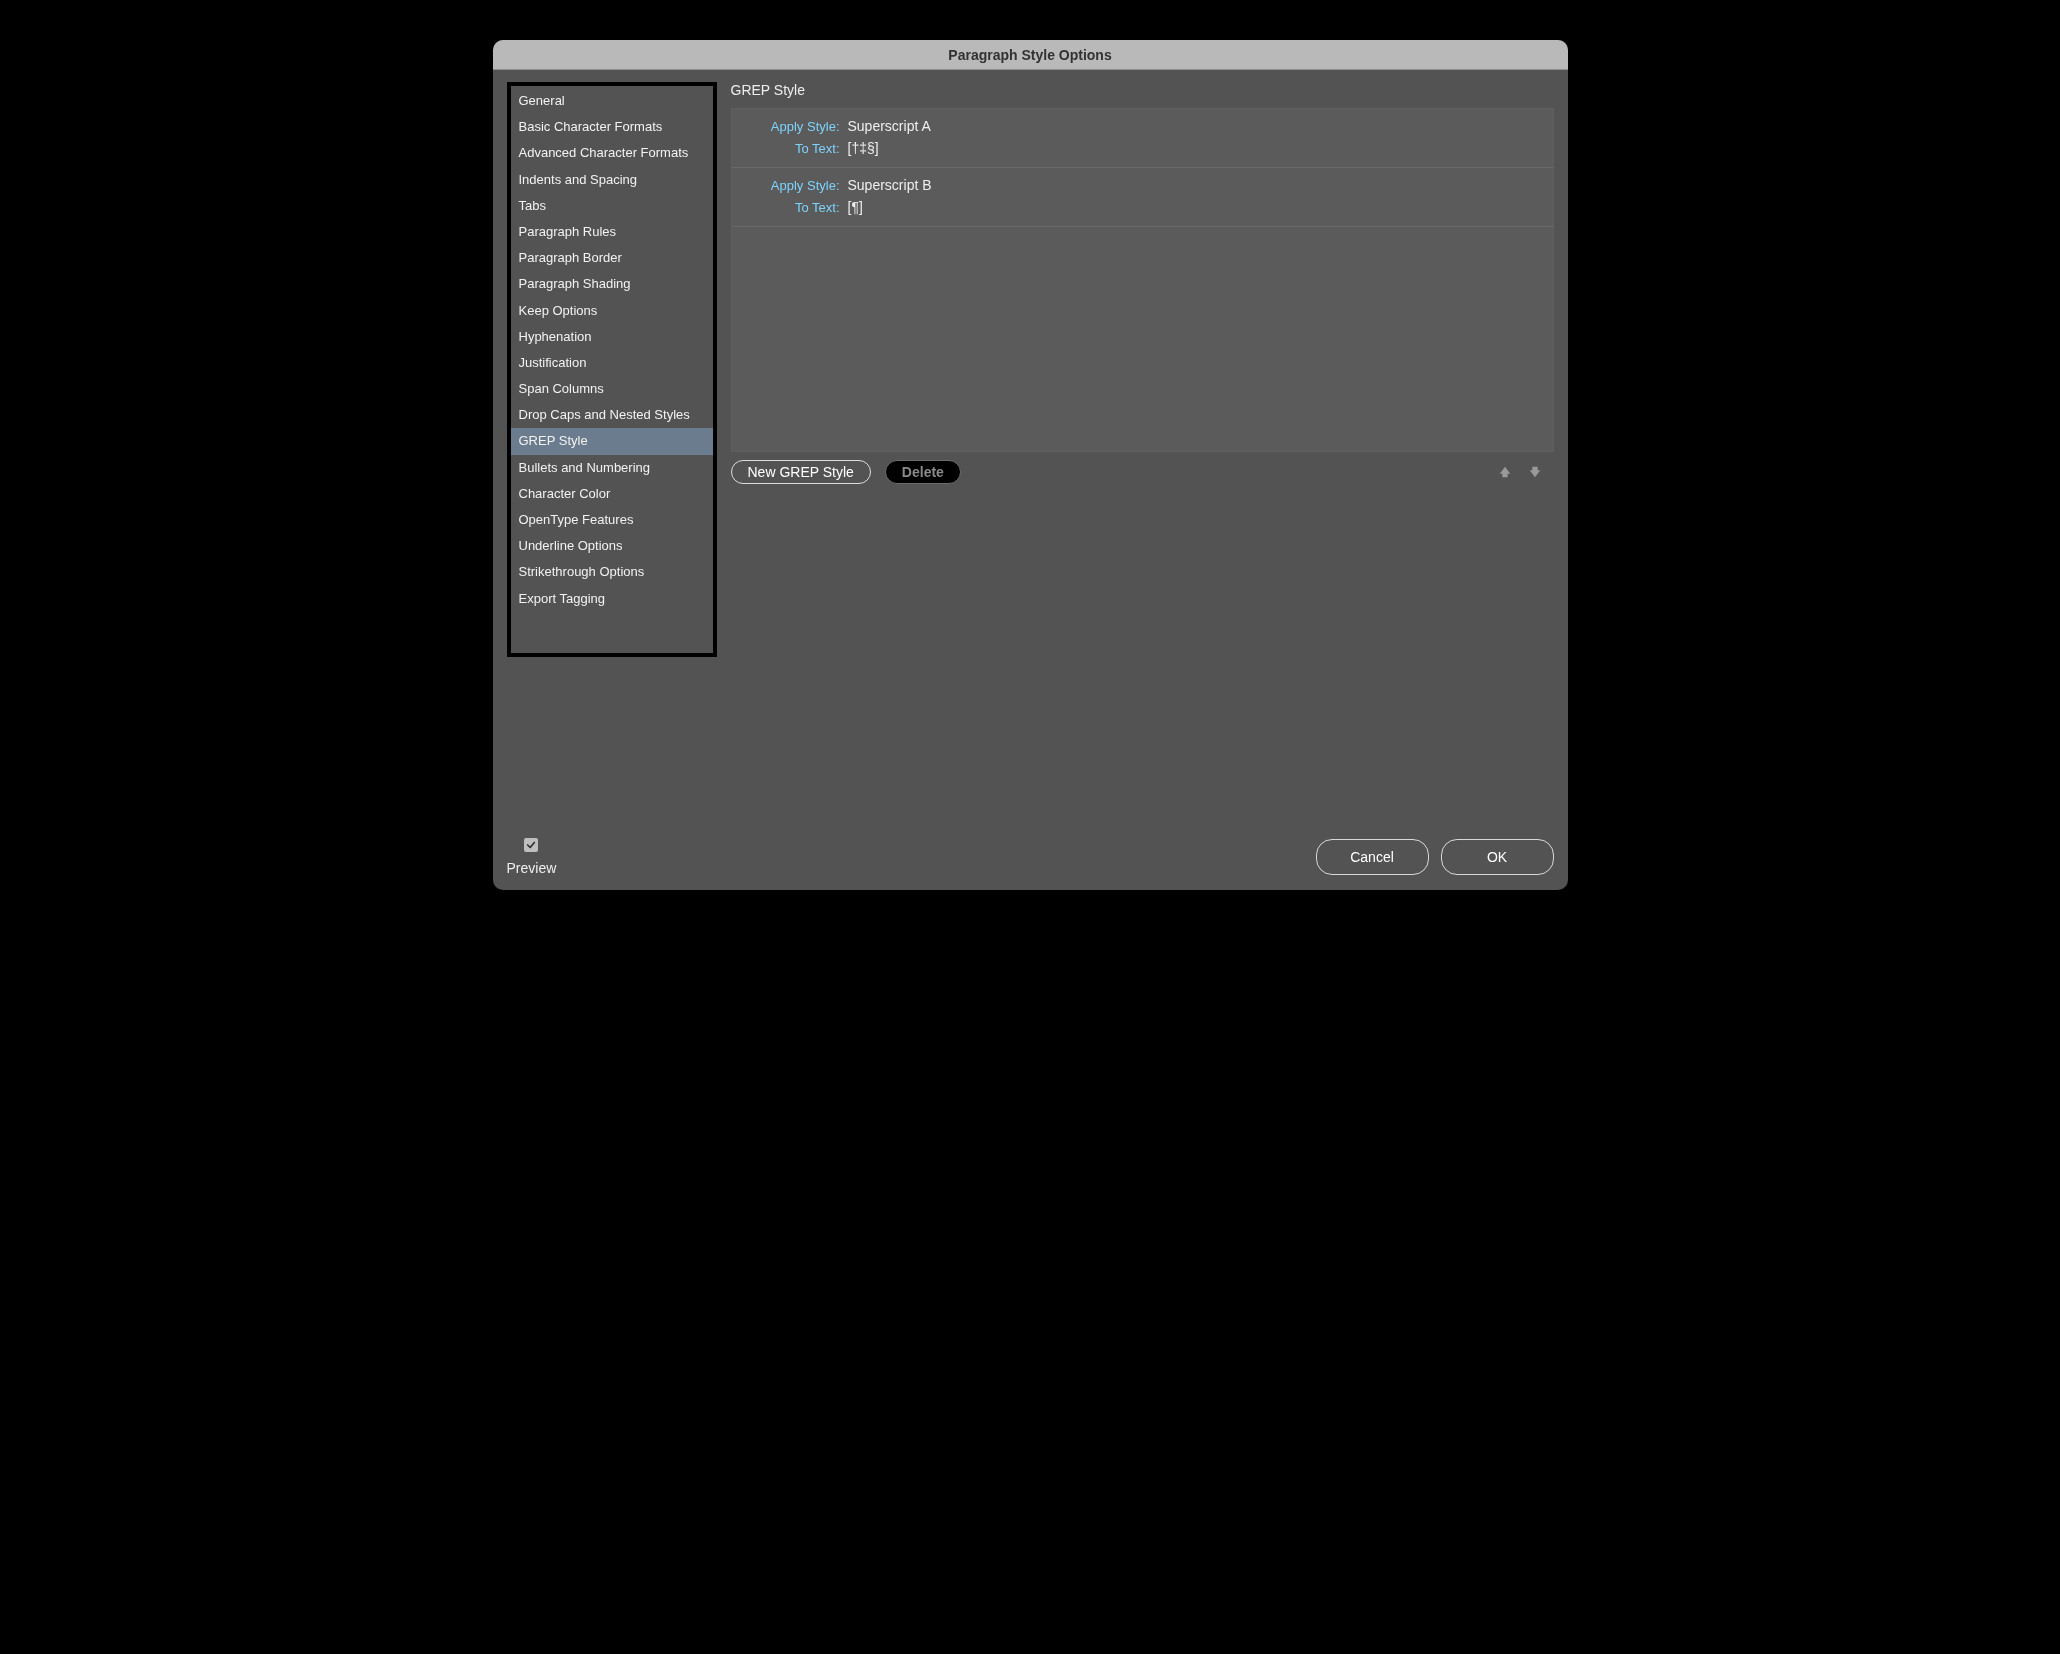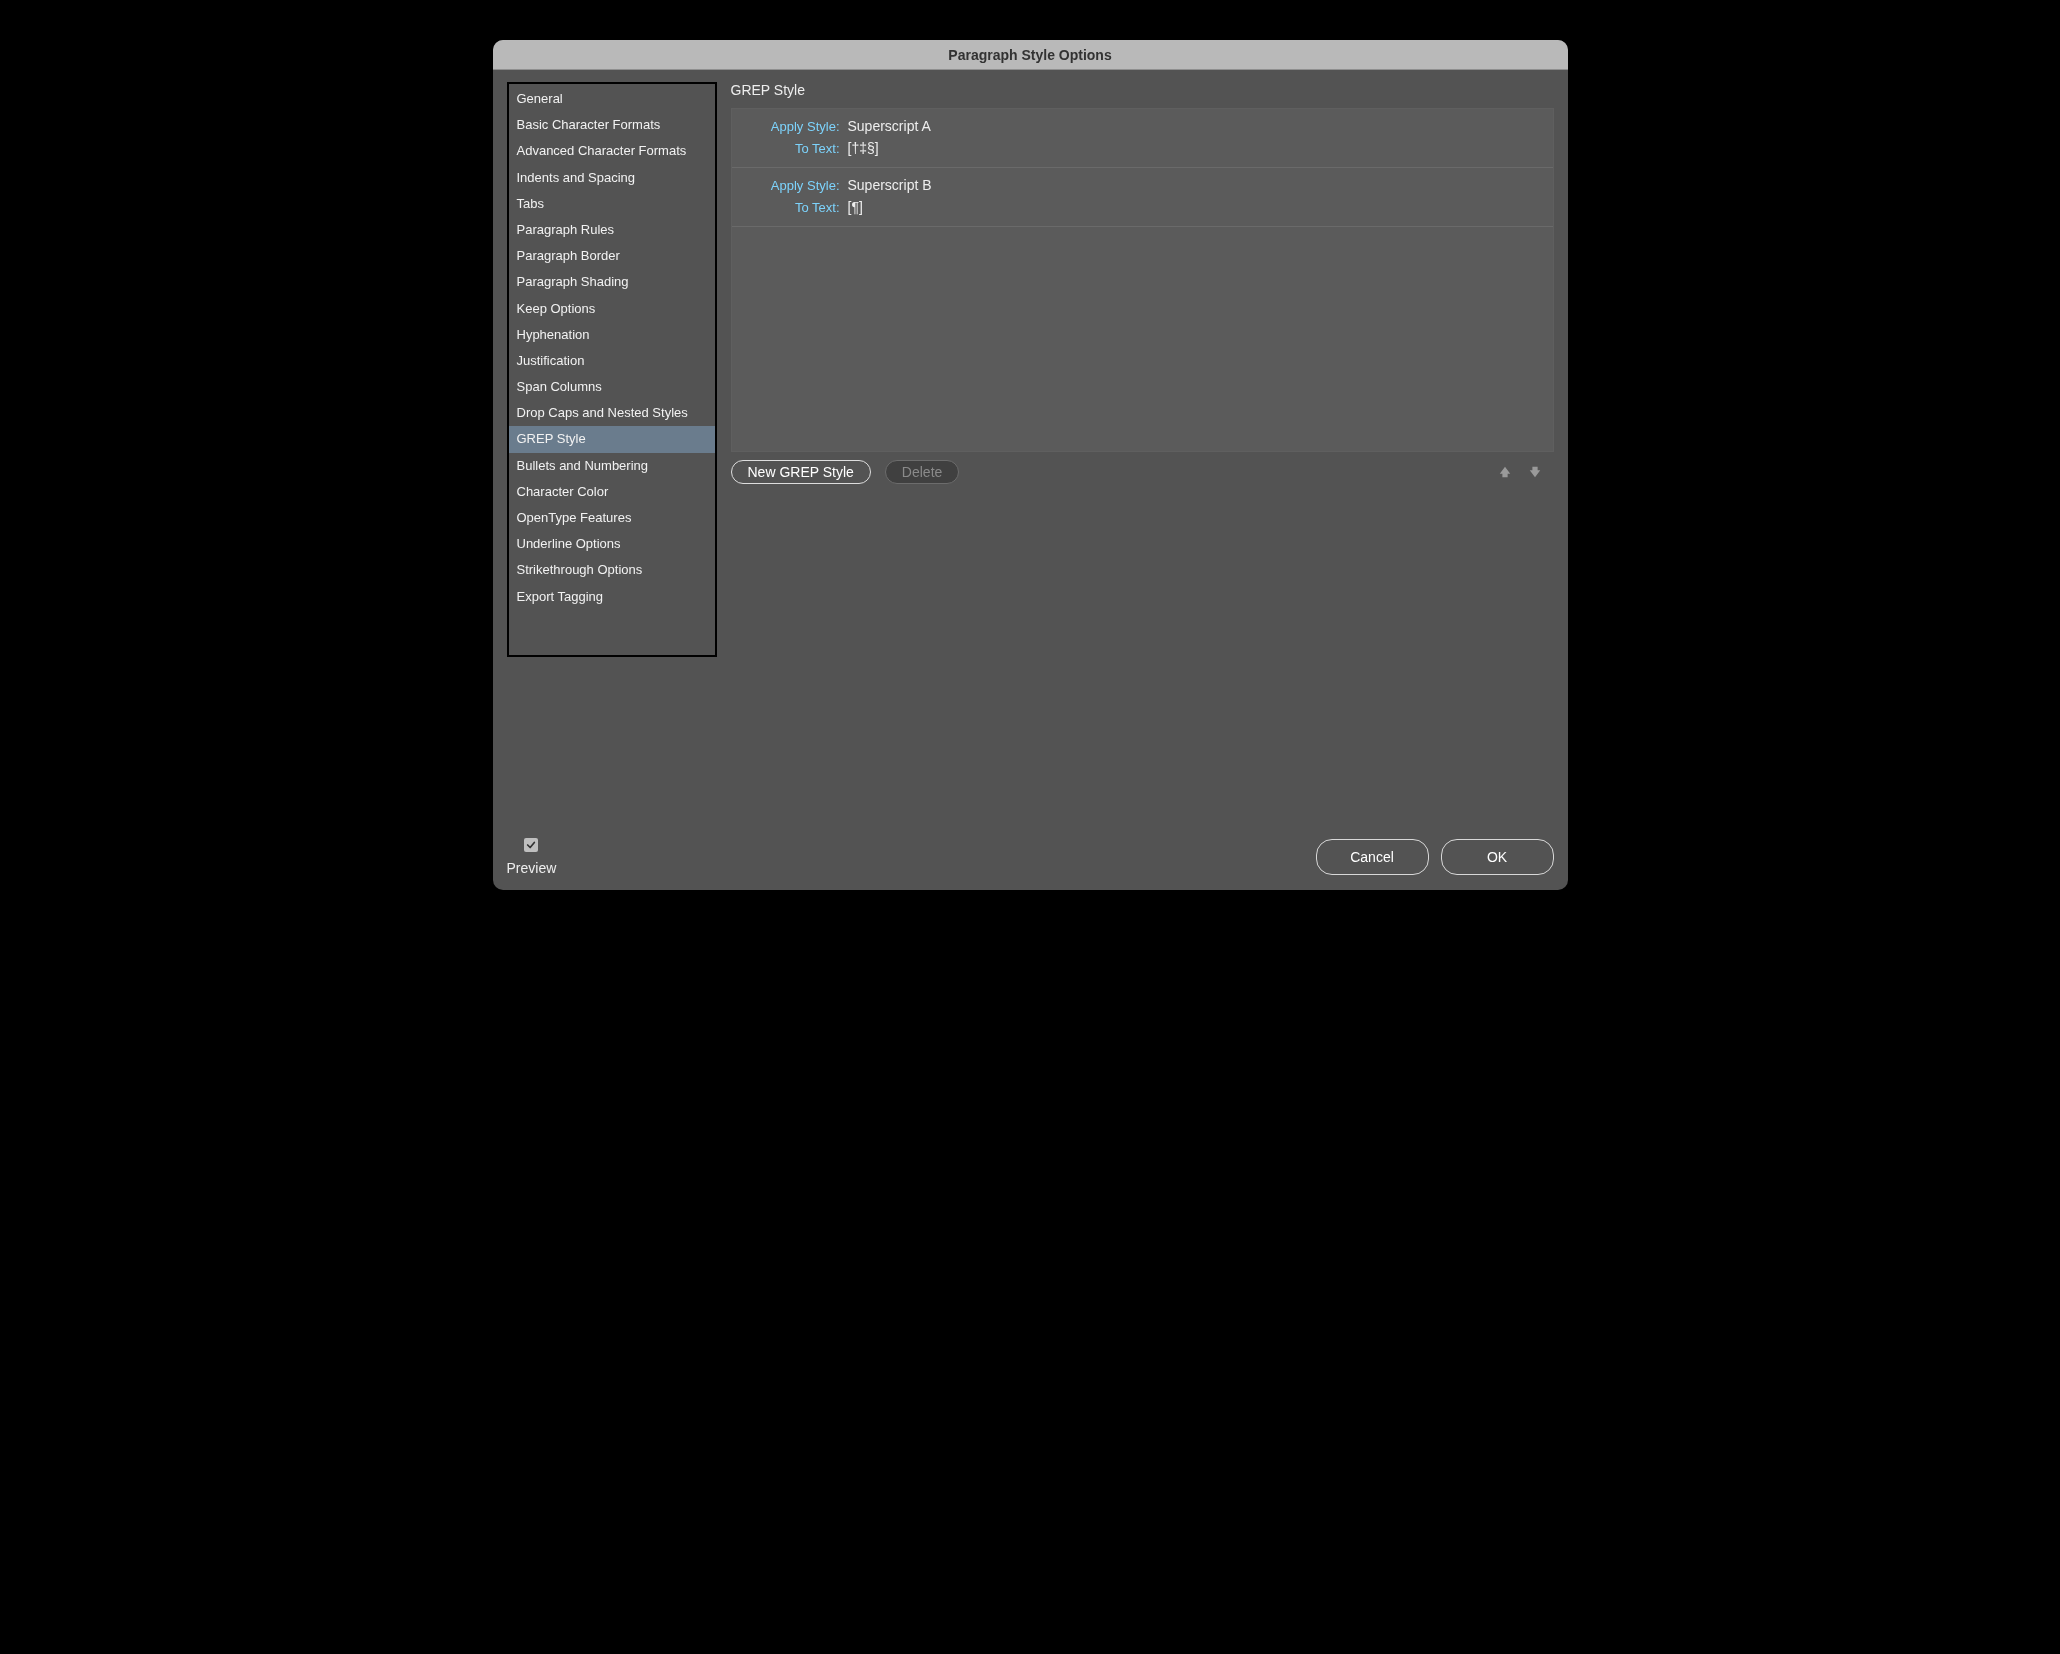--- a/index.html
+++ b/index.html
@@ -41,21 +41,21 @@
     display: flex;
     flex-direction: column;
   }
   .content-row {
     flex: 1;
     display: flex;
     gap: 14px;
   }
   .sidebar {
     width: 210px;
-    border: 2px solid #000000;
+    border: 4px solid #000000;
     background: #535353;
     display: flex;
     flex-direction: column;
     padding-top: 2px;
     padding-bottom: 2px;
     height: 575px;
   }
   .sidebar-item {
     padding: 4px 8px;
     font-size: 13px;
@@ -140,22 +140,23 @@
     border: 1.5px solid #ddd;
     background: transparent;
     color: #fff;
     font-size: 14px;
     padding: 3px 16px;
     border-radius: 16px;
     cursor: default;
   }
   .pill-btn.disabled {
     border-color: #6c6c6c;
-    background: #404040;
+    background: #000000;
     color: #8a8a8a;
+    font-weight: bold;
   }
   .arrow-group {
     margin-left: auto;
     margin-right: 12px;
     display: flex;
     gap: 16px;
   }
   .arrow {
     width: 14px;
     height: 14px;

